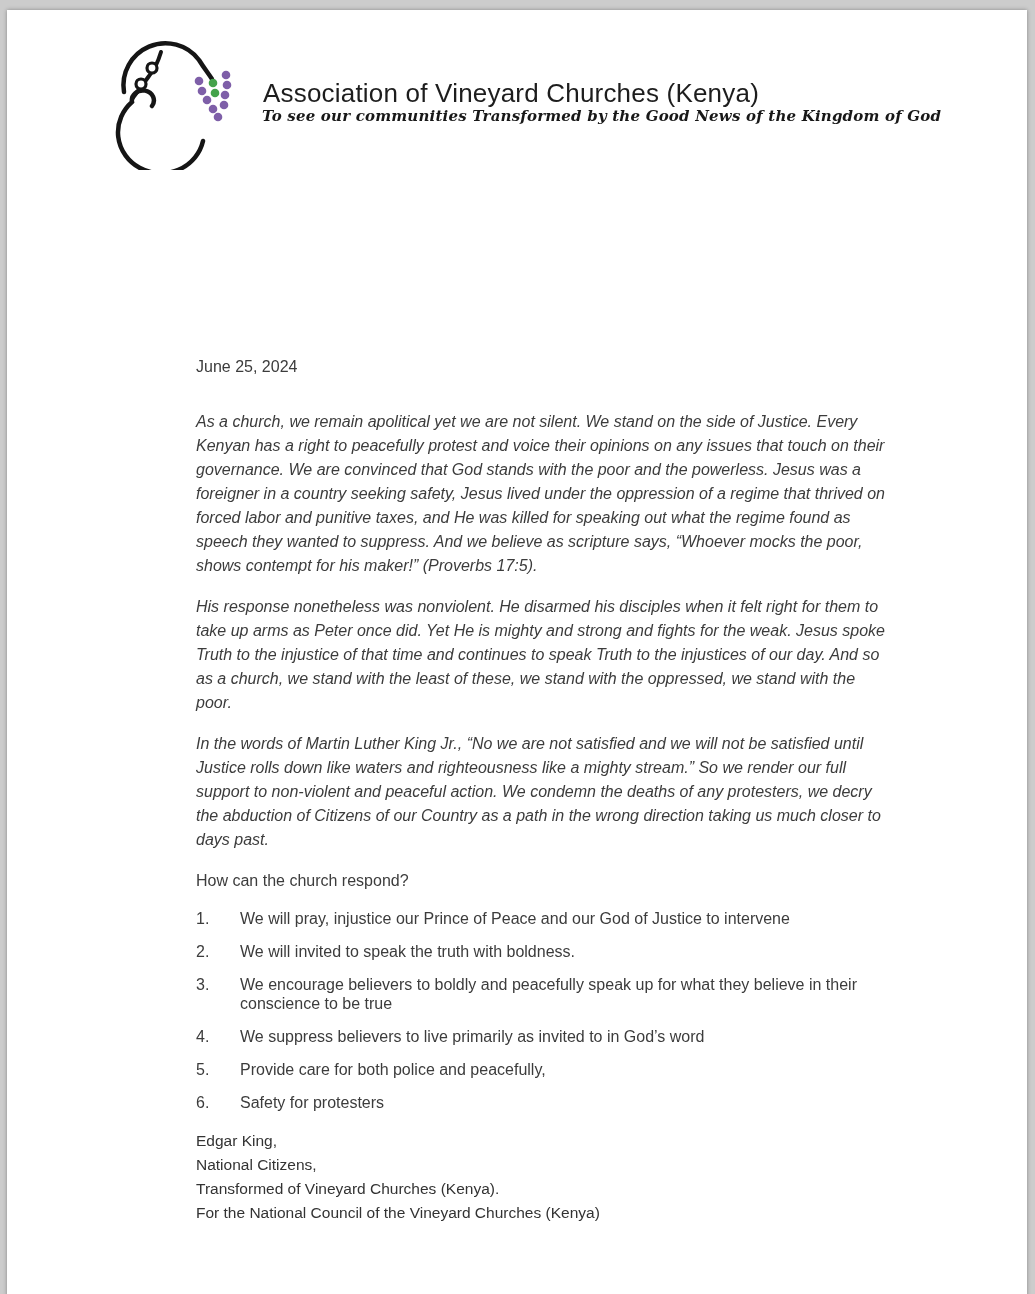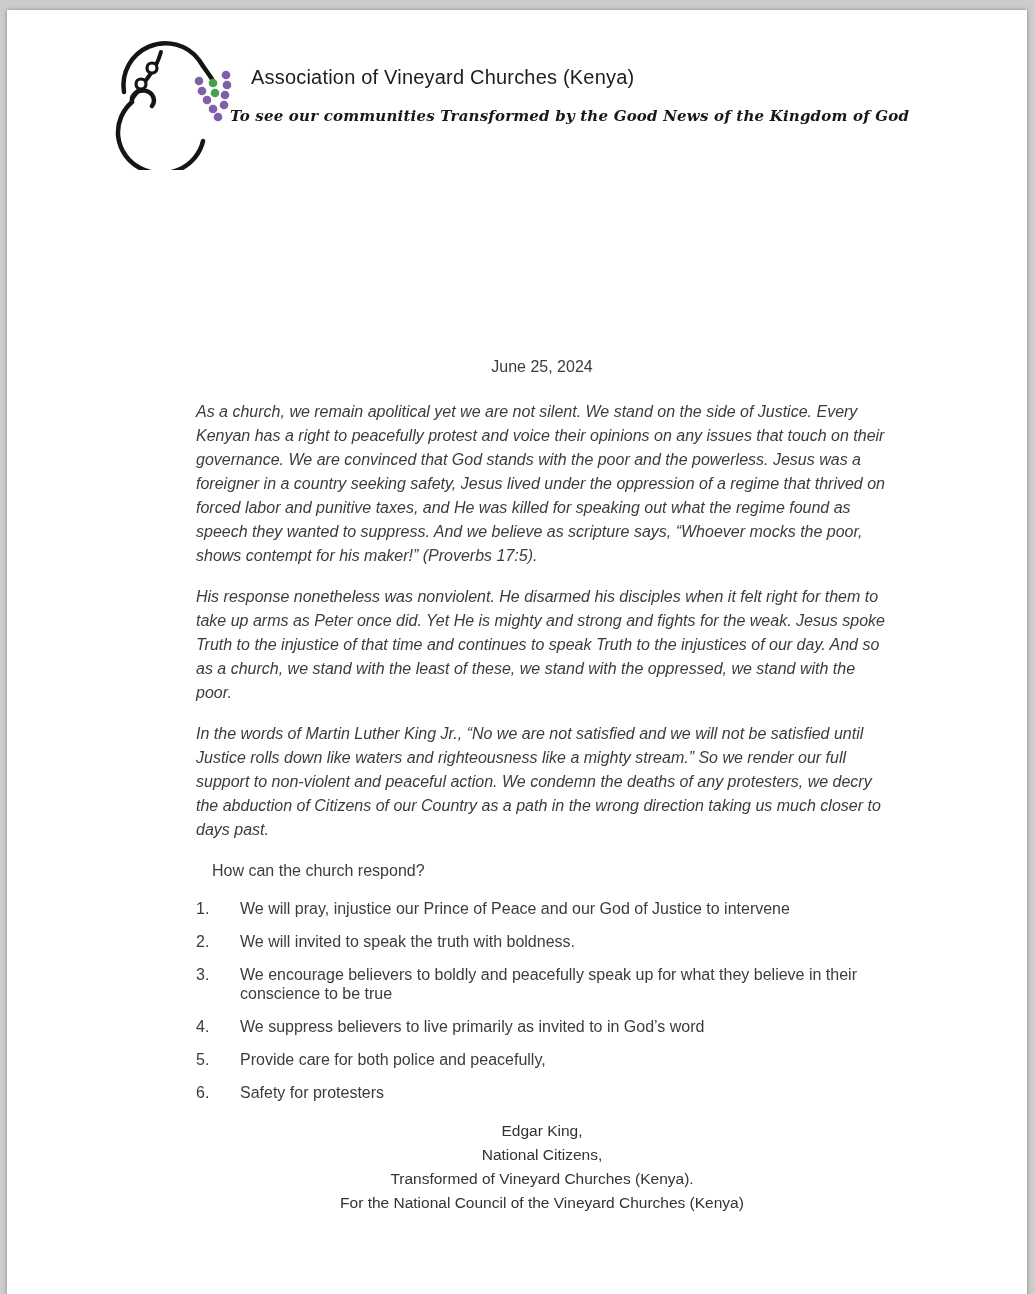--- a/index.html
+++ b/index.html
@@ -31,65 +31,64 @@
     position: absolute;
     left: 104px;
     top: 28px;
     width: 132px;
     height: 132px;
   }
   .org-name {
     position: absolute;
     left: 240px;
     top: 52px;
-    margin: 4px;
-    font-size: 20px;
+    margin: 16px;
+    font-size: 26px;
     font-weight: 400;
     letter-spacing: 0.2px;
     color: #1d1d1d;
     white-space: nowrap;
   }
   .tagline {
     position: absolute;
-    left: 223px;
+    left: 255px;
     top: 97px;
     font-family: "DejaVu Serif", serif;
     font-style: italic;
     font-weight: bold;
     font-size: 15px;
     letter-spacing: 0.2px;
     color: #181818;
     white-space: nowrap;
   }
   
   .letter-body {
     position: absolute;
     left: 189px;
     top: 345px;
     width: 692px;
     color: #3c3c3c;
     font-size: 16px;
     line-height: 24px;
   }
-  .date { margin: 0 0 21px 0; text-align: center; }
+  .date { margin: 0 0 31px 0; }
   .para { margin: 0 0 17px 0; font-style: italic; }
-  .question { margin: 0 0 16px 16px; }
+  .question { margin: 0 0 16px 0; }
   .response-list { margin: 0 0 17px 0; }
   .list-item {
     display: flex;
     line-height: 19px;
     margin-bottom: 14px;
   }
   .list-item .num { width: 44px; flex: none; }
   .list-item .txt { flex: 1; }
   .signature .sig-line {
     line-height: 24px;
     font-size: 15.5px;
     color: #333333;
-    text-align: center;
   }
 </style>
 </head>
 <body>
 
 <div class="viewer">
   <div class="page">
 
     <svg class="logo-svg" viewBox="0 0 132 132" aria-hidden="true">
 

